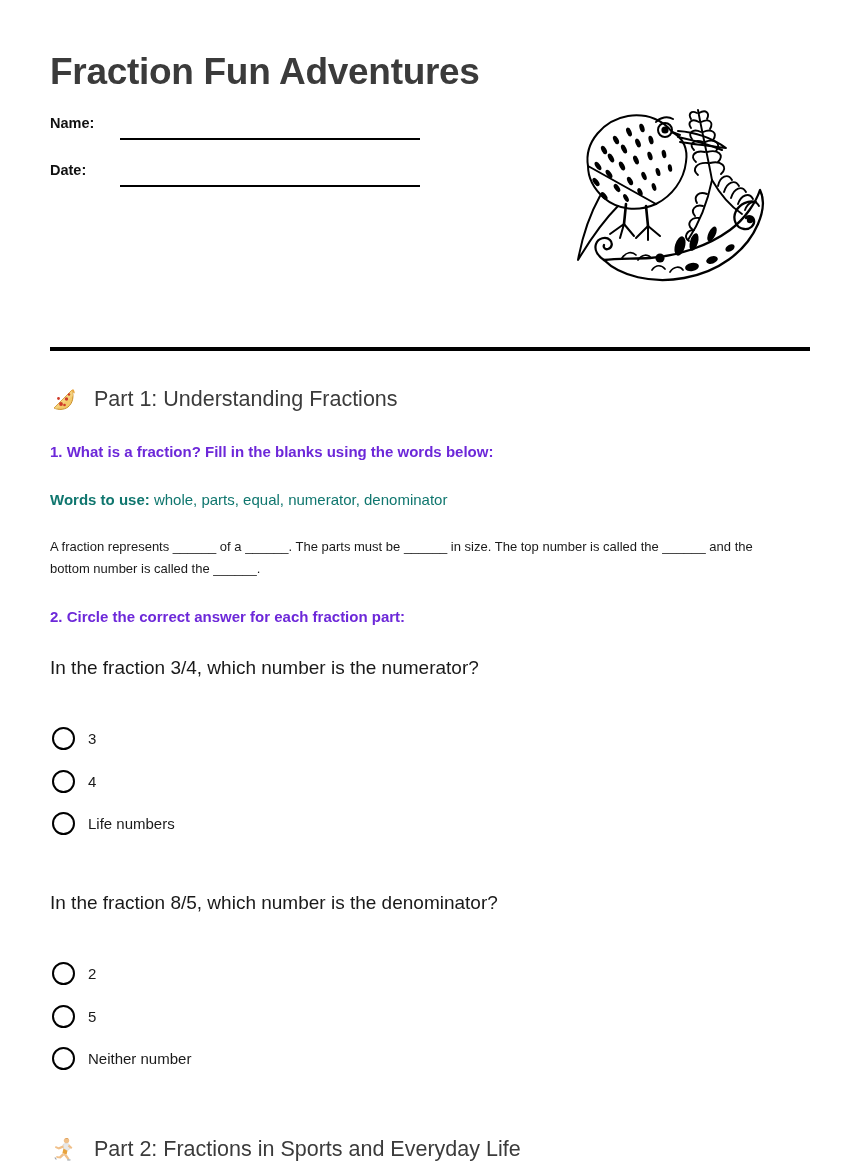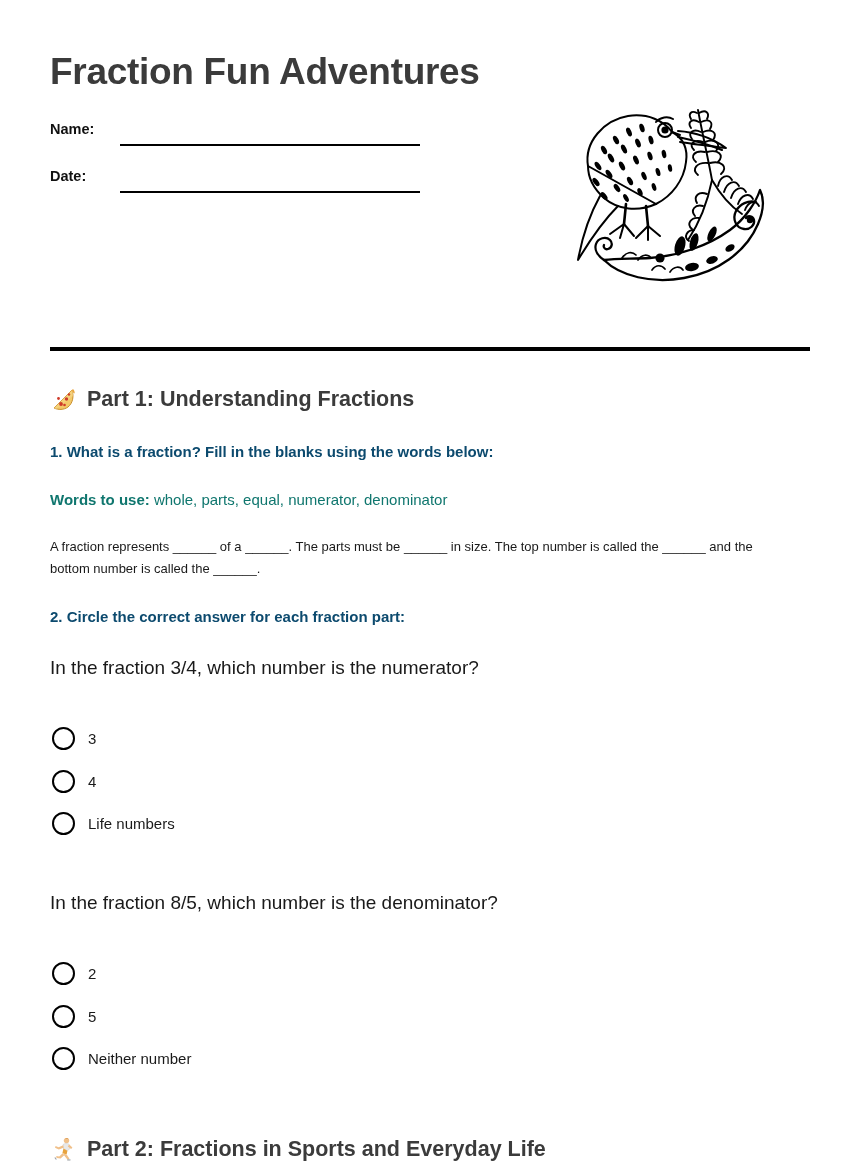--- a/index.html
+++ b/index.html
@@ -32,21 +32,21 @@
     font-size: 37px;
     font-weight: bold;
     letter-spacing: -0.3px;
     color: #3b3b3b;
     line-height: 1.2;
   }
 
   .meta-block {
     position: absolute;
     left: 50px;
-    top: 118px;
+    top: 112px;
     width: 380px;
   }
   .meta-row {
     position: relative;
     height: 47px;
   }
   .meta-label {
     position: absolute;
     left: 0;
     top: 3px;
@@ -86,42 +86,42 @@
   .content {
     position: absolute;
     left: 50px;
     top: 386px;
     width: 760px;
   }
 
   .part-heading {
     display: flex;
     align-items: center;
-    gap: 11px;
+    gap: 18px;
     margin: 0 0 28px 0;
     font-size: 21.5px;
-    font-weight: bold;
+    font-weight: normal;
     color: #3b3b3b;
     line-height: 1.25;
   }
   .part-heading .emoji {
     font-size: 21px;
     line-height: 1;
     width: 26px;
     height: 26px;
     flex: 0 0 26px;
     display: inline-block;
   }
   .part-heading .emoji svg { display:block; width:26px; height:26px; }
 
   .q-prompt {
     margin: 0 0 26px 0;
     font-size: 15px;
     font-weight: bold;
-    color: #0c4a6e;
+    color: #6d28d9;
     line-height: 1.45;
   }
   .words-line {
     margin: 0 0 26px 0;
     font-size: 15px;
     color: #0f766e;
     line-height: 1.45;
   }
   .words-line .lead { font-weight: bold; }
 

